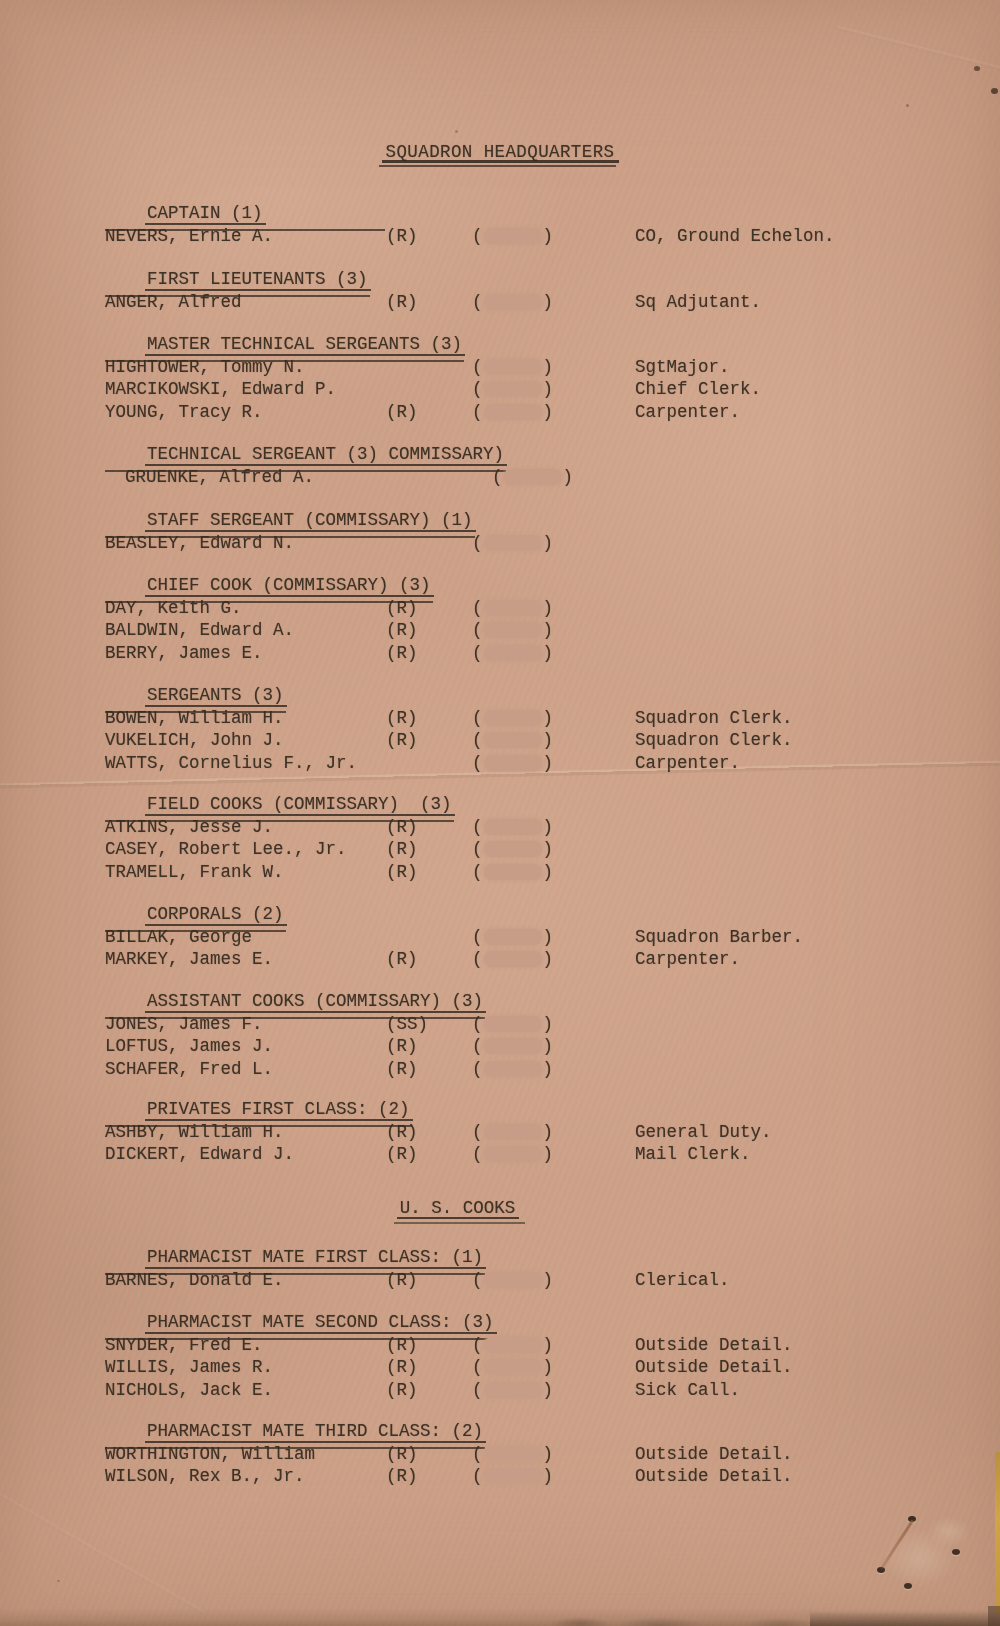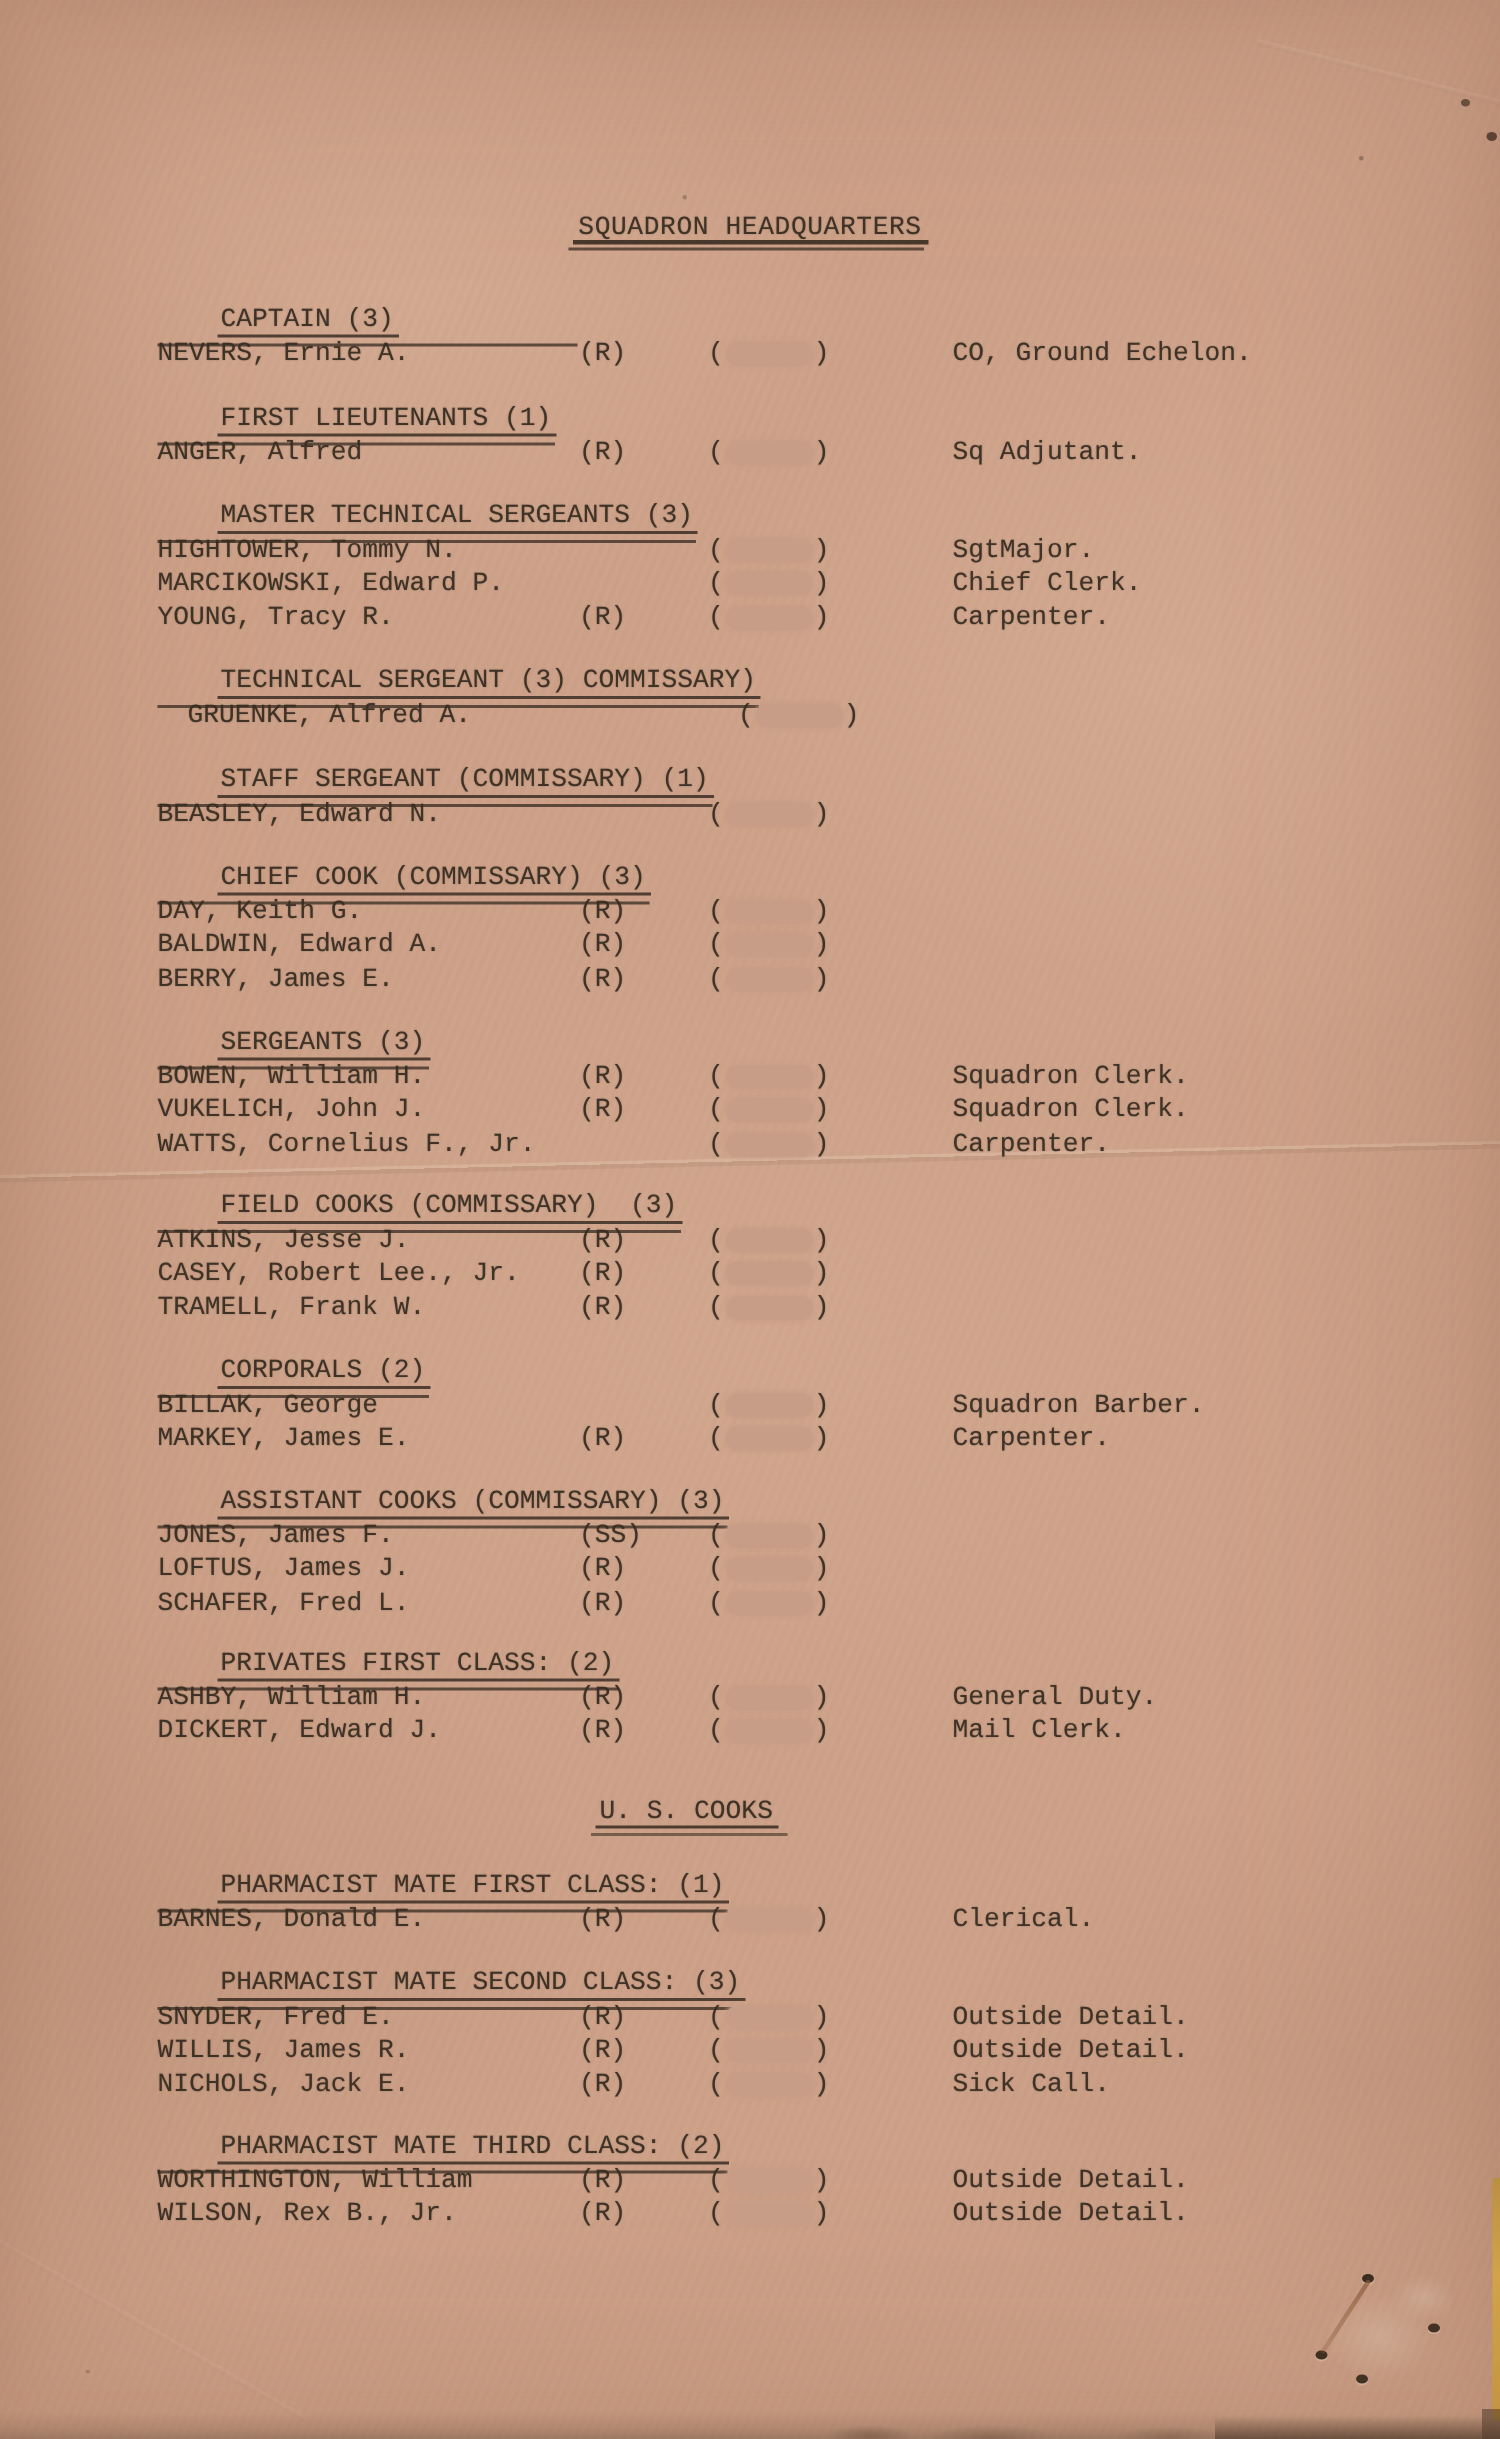--- a/index.html
+++ b/index.html
@@ -107,22 +107,22 @@
   <div class="speck s1"></div>
   <div class="speck s2"></div>
   <div class="speck s3"></div>
   <div class="speck s4"></div>
   <div class="speck s5"></div>
   <div class="folder-edge"></div>
   <div class="corner-dark"></div>
   <div class="bottom-smudge"></div>
   <div class="corner-shade"></div>
   <div class="vignette"></div>
-<div class="section ext-rule" style="top: 202px;"><div class="hdr txt"><span class="t">CAPTAIN (3)</span></div><div class="row txt" style="top: 23px;"><span class="name">NEVERS, Ernie A.</span><span class="tag">(R)</span><span class="serial"><span class="paren">(</span><span class="patch"></span><span class="paren">)</span></span><span class="duty">CO, Ground Echelon.</span></div></div>
-    <div class="section" style="top: 268px;"><div class="hdr txt"><span class="t">FIRST LIEUTENANTS (1)</span></div><div class="row txt" style="top: 23px;"><span class="name">ANGER, Alfred</span><span class="tag">(R)</span><span class="serial"><span class="paren">(</span><span class="patch"></span><span class="paren">)</span></span><span class="duty">Sq Adjutant.</span></div></div>
+<div class="section ext-rule" style="top: 202px;"><div class="hdr txt"><span class="t">CAPTAIN (1)</span></div><div class="row txt" style="top: 23px;"><span class="name">NEVERS, Ernie A.</span><span class="tag">(R)</span><span class="serial"><span class="paren">(</span><span class="patch"></span><span class="paren">)</span></span><span class="duty">CO, Ground Echelon.</span></div></div>
+    <div class="section" style="top: 268px;"><div class="hdr txt"><span class="t">FIRST LIEUTENANTS (3)</span></div><div class="row txt" style="top: 23px;"><span class="name">ANGER, Alfred</span><span class="tag">(R)</span><span class="serial"><span class="paren">(</span><span class="patch"></span><span class="paren">)</span></span><span class="duty">Sq Adjutant.</span></div></div>
     <div class="section" style="top: 333px;"><div class="hdr txt"><span class="t">MASTER TECHNICAL SERGEANTS (3)</span></div><div class="row txt" style="top: 23px;"><span class="name">HIGHTOWER, Tommy N.</span><span class="tag"></span><span class="serial"><span class="paren">(</span><span class="patch"></span><span class="paren">)</span></span><span class="duty">SgtMajor.</span></div><div class="row txt" style="top: 45.4px;"><span class="name">MARCIKOWSKI, Edward P.</span><span class="tag"></span><span class="serial"><span class="paren">(</span><span class="patch"></span><span class="paren">)</span></span><span class="duty">Chief Clerk.</span></div><div class="row txt" style="top: 67.8px;"><span class="name">YOUNG, Tracy R.</span><span class="tag">(R)</span><span class="serial"><span class="paren">(</span><span class="patch"></span><span class="paren">)</span></span><span class="duty">Carpenter.</span></div></div>
     <div class="section" style="top: 443px;"><div class="hdr txt"><span class="t">TECHNICAL SERGEANT (3) COMMISSARY)</span></div><div class="row txt" style="top: 23px; margin-left: 20px;"><span class="name">GRUENKE, Alfred A.</span><span class="tag"></span><span class="serial"><span class="paren">(</span><span class="patch"></span><span class="paren">)</span></span><span class="duty"></span></div></div>
     <div class="section" style="top: 509px;"><div class="hdr txt"><span class="t">STAFF SERGEANT (COMMISSARY) (1)</span></div><div class="row txt" style="top: 23px;"><span class="name">BEASLEY, Edward N.</span><span class="tag"></span><span class="serial"><span class="paren">(</span><span class="patch"></span><span class="paren">)</span></span><span class="duty"></span></div></div>
     <div class="section" style="top: 574px;"><div class="hdr txt"><span class="t">CHIEF COOK (COMMISSARY) (3)</span></div><div class="row txt" style="top: 23px;"><span class="name">DAY, Keith G.</span><span class="tag">(R)</span><span class="serial"><span class="paren">(</span><span class="patch"></span><span class="paren">)</span></span><span class="duty"></span></div><div class="row txt" style="top: 45.4px;"><span class="name">BALDWIN, Edward A.</span><span class="tag">(R)</span><span class="serial"><span class="paren">(</span><span class="patch"></span><span class="paren">)</span></span><span class="duty"></span></div><div class="row txt" style="top: 67.8px;"><span class="name">BERRY, James E.</span><span class="tag">(R)</span><span class="serial"><span class="paren">(</span><span class="patch"></span><span class="paren">)</span></span><span class="duty"></span></div></div>
     <div class="section" style="top: 684px;"><div class="hdr txt"><span class="t">SERGEANTS (3)</span></div><div class="row txt" style="top: 23px;"><span class="name">BOWEN, William H.</span><span class="tag">(R)</span><span class="serial"><span class="paren">(</span><span class="patch"></span><span class="paren">)</span></span><span class="duty">Squadron Clerk.</span></div><div class="row txt" style="top: 45.4px;"><span class="name">VUKELICH, John J.</span><span class="tag">(R)</span><span class="serial"><span class="paren">(</span><span class="patch"></span><span class="paren">)</span></span><span class="duty">Squadron Clerk.</span></div><div class="row txt" style="top: 67.8px;"><span class="name">WATTS, Cornelius F., Jr.</span><span class="tag"></span><span class="serial"><span class="paren">(</span><span class="patch"></span><span class="paren">)</span></span><span class="duty">Carpenter.</span></div></div>
     <div class="section" style="top: 793px;"><div class="hdr txt"><span class="t">FIELD COOKS (COMMISSARY)  (3)</span></div><div class="row txt" style="top: 23px;"><span class="name">ATKINS, Jesse J.</span><span class="tag">(R)</span><span class="serial"><span class="paren">(</span><span class="patch"></span><span class="paren">)</span></span><span class="duty"></span></div><div class="row txt" style="top: 45.4px;"><span class="name">CASEY, Robert Lee., Jr.</span><span class="tag">(R)</span><span class="serial"><span class="paren">(</span><span class="patch"></span><span class="paren">)</span></span><span class="duty"></span></div><div class="row txt" style="top: 67.8px;"><span class="name">TRAMELL, Frank W.</span><span class="tag">(R)</span><span class="serial"><span class="paren">(</span><span class="patch"></span><span class="paren">)</span></span><span class="duty"></span></div></div>
     <div class="section" style="top: 903px;"><div class="hdr txt"><span class="t">CORPORALS (2)</span></div><div class="row txt" style="top: 23px;"><span class="name">BILLAK, George</span><span class="tag"></span><span class="serial"><span class="paren">(</span><span class="patch"></span><span class="paren">)</span></span><span class="duty">Squadron Barber.</span></div><div class="row txt" style="top: 45.4px;"><span class="name">MARKEY, James E.</span><span class="tag">(R)</span><span class="serial"><span class="paren">(</span><span class="patch"></span><span class="paren">)</span></span><span class="duty">Carpenter.</span></div></div>
     <div class="section" style="top: 990px;"><div class="hdr txt"><span class="t">ASSISTANT COOKS (COMMISSARY) (3)</span></div><div class="row txt" style="top: 23px;"><span class="name">JONES, James F.</span><span class="tag">(SS)</span><span class="serial"><span class="paren">(</span><span class="patch"></span><span class="paren">)</span></span><span class="duty"></span></div><div class="row txt" style="top: 45.4px;"><span class="name">LOFTUS, James J.</span><span class="tag">(R)</span><span class="serial"><span class="paren">(</span><span class="patch"></span><span class="paren">)</span></span><span class="duty"></span></div><div class="row txt" style="top: 67.8px;"><span class="name">SCHAFER, Fred L.</span><span class="tag">(R)</span><span class="serial"><span class="paren">(</span><span class="patch"></span><span class="paren">)</span></span><span class="duty"></span></div></div>
     <div class="section" style="top: 1098px;"><div class="hdr txt"><span class="t">PRIVATES FIRST CLASS: (2)</span></div><div class="row txt" style="top: 23px;"><span class="name">ASHBY, William H.</span><span class="tag">(R)</span><span class="serial"><span class="paren">(</span><span class="patch"></span><span class="paren">)</span></span><span class="duty">General Duty.</span></div><div class="row txt" style="top: 45.4px;"><span class="name">DICKERT, Edward J.</span><span class="tag">(R)</span><span class="serial"><span class="paren">(</span><span class="patch"></span><span class="paren">)</span></span><span class="duty">Mail Clerk.</span></div></div>
     <div class="section" style="top: 1246px;"><div class="hdr txt"><span class="t">PHARMACIST MATE FIRST CLASS: (1)</span></div><div class="row txt" style="top: 23px;"><span class="name">BARNES, Donald E.</span><span class="tag">(R)</span><span class="serial"><span class="paren">(</span><span class="patch"></span><span class="paren">)</span></span><span class="duty">Clerical.</span></div></div>

